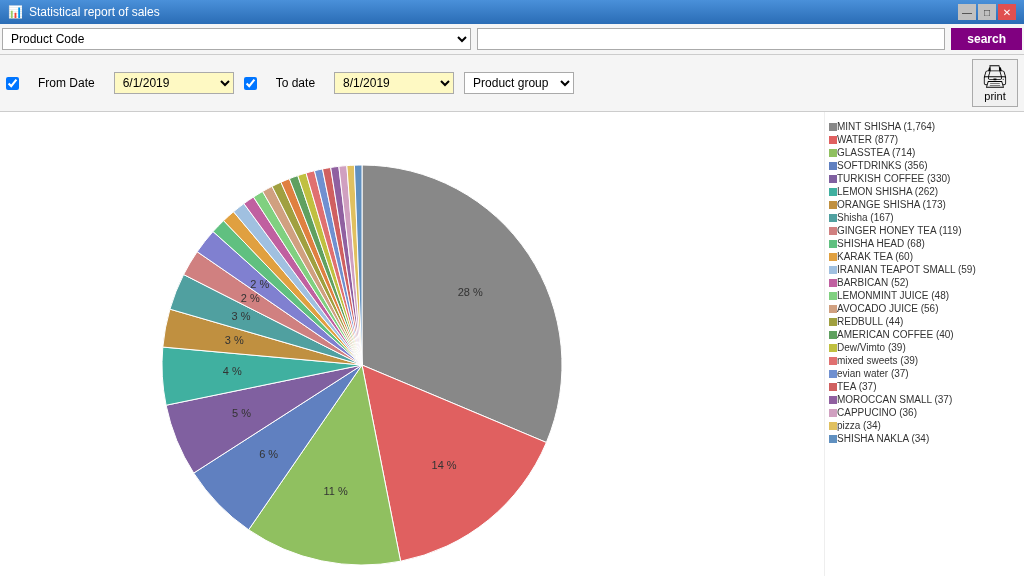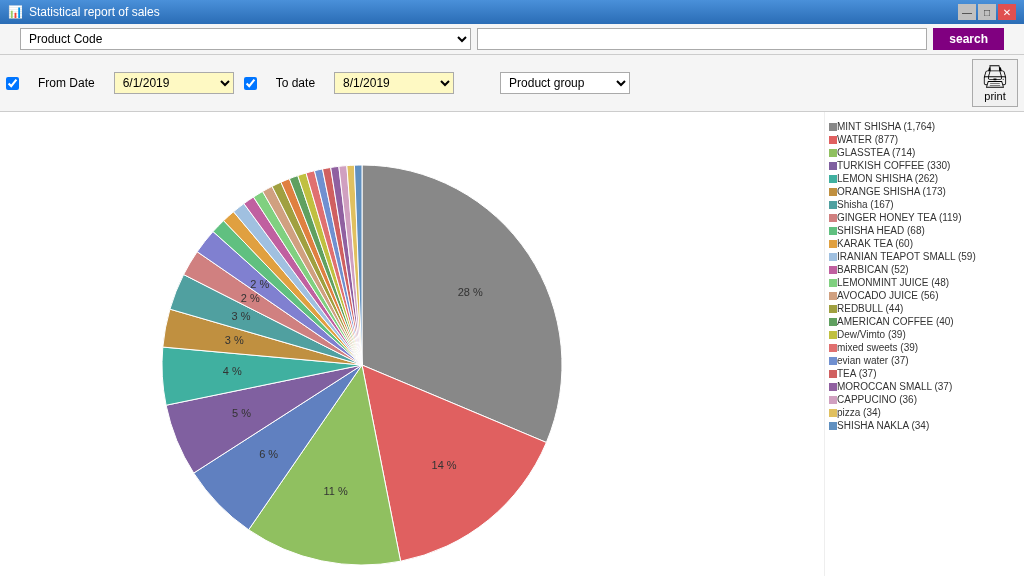--- a/index.html
+++ b/index.html
@@ -22,21 +22,21 @@
       font-size: 10px;
       display: flex; align-items: center; justify-content: center;
     }
     .btn-minimize { background: #c0c0c0; color: #333; }
     .btn-maximize { background: #c0c0c0; color: #333; }
     .btn-close { background: #e05050; color: white; }
 
     .toolbar {
       background: #f5f5f5;
       border-bottom: 1px solid #ccc;
-      padding: 4px 20px;
+      padding: 4px 2px;
       display: flex;
       align-items: center;
       gap: 6px;
     }
     .product-code-select {
       flex: 1;
       height: 22px;
       border: 1px solid #aaa;
       background: white;
       padding: 0 4px;
@@ -78,22 +78,21 @@
       padding: 0 4px;
       font-size: 12px;
       width: 120px;
     }
     .product-group-select {
       height: 22px;
       border: 1px solid #aaa;
       background: white;
       padding: 0 4px;
       font-size: 12px;
-      width: 130px;
-      margin-left: 36px;
+      width: 110px;
     }
     .print-btn {
       margin-left: auto;
       border: 1px solid #aaa;
       background: #f0f0f0;
       cursor: pointer;
       padding: 4px 8px;
       display: flex;
       flex-direction: column;
       align-items: center;
@@ -241,20 +240,24 @@
       </div>
       <div class="legend-item">
         <div class="legend-color" style="background: rgb(224, 96, 96);"></div>
         <span class="legend-text">WATER (877)</span>
       </div>
       <div class="legend-item">
         <div class="legend-color" style="background: rgb(144, 192, 96);"></div>
         <span class="legend-text">GLASSTEA (714)</span>
       </div>
       <div class="legend-item">
+        <div class="legend-color" style="background: rgb(96, 128, 192);"></div>
+        <span class="legend-text">SOFTDRINKS (356)</span>
+      </div>
+      <div class="legend-item">
         <div class="legend-color" style="background: rgb(128, 96, 160);"></div>
         <span class="legend-text">TURKISH COFFEE (330)</span>
       </div>
       <div class="legend-item">
         <div class="legend-color" style="background: rgb(64, 176, 160);"></div>
         <span class="legend-text">LEMON SHISHA (262)</span>
       </div>
       <div class="legend-item">
         <div class="legend-color" style="background: rgb(192, 144, 64);"></div>
         <span class="legend-text">ORANGE SHISHA (173)</span>

